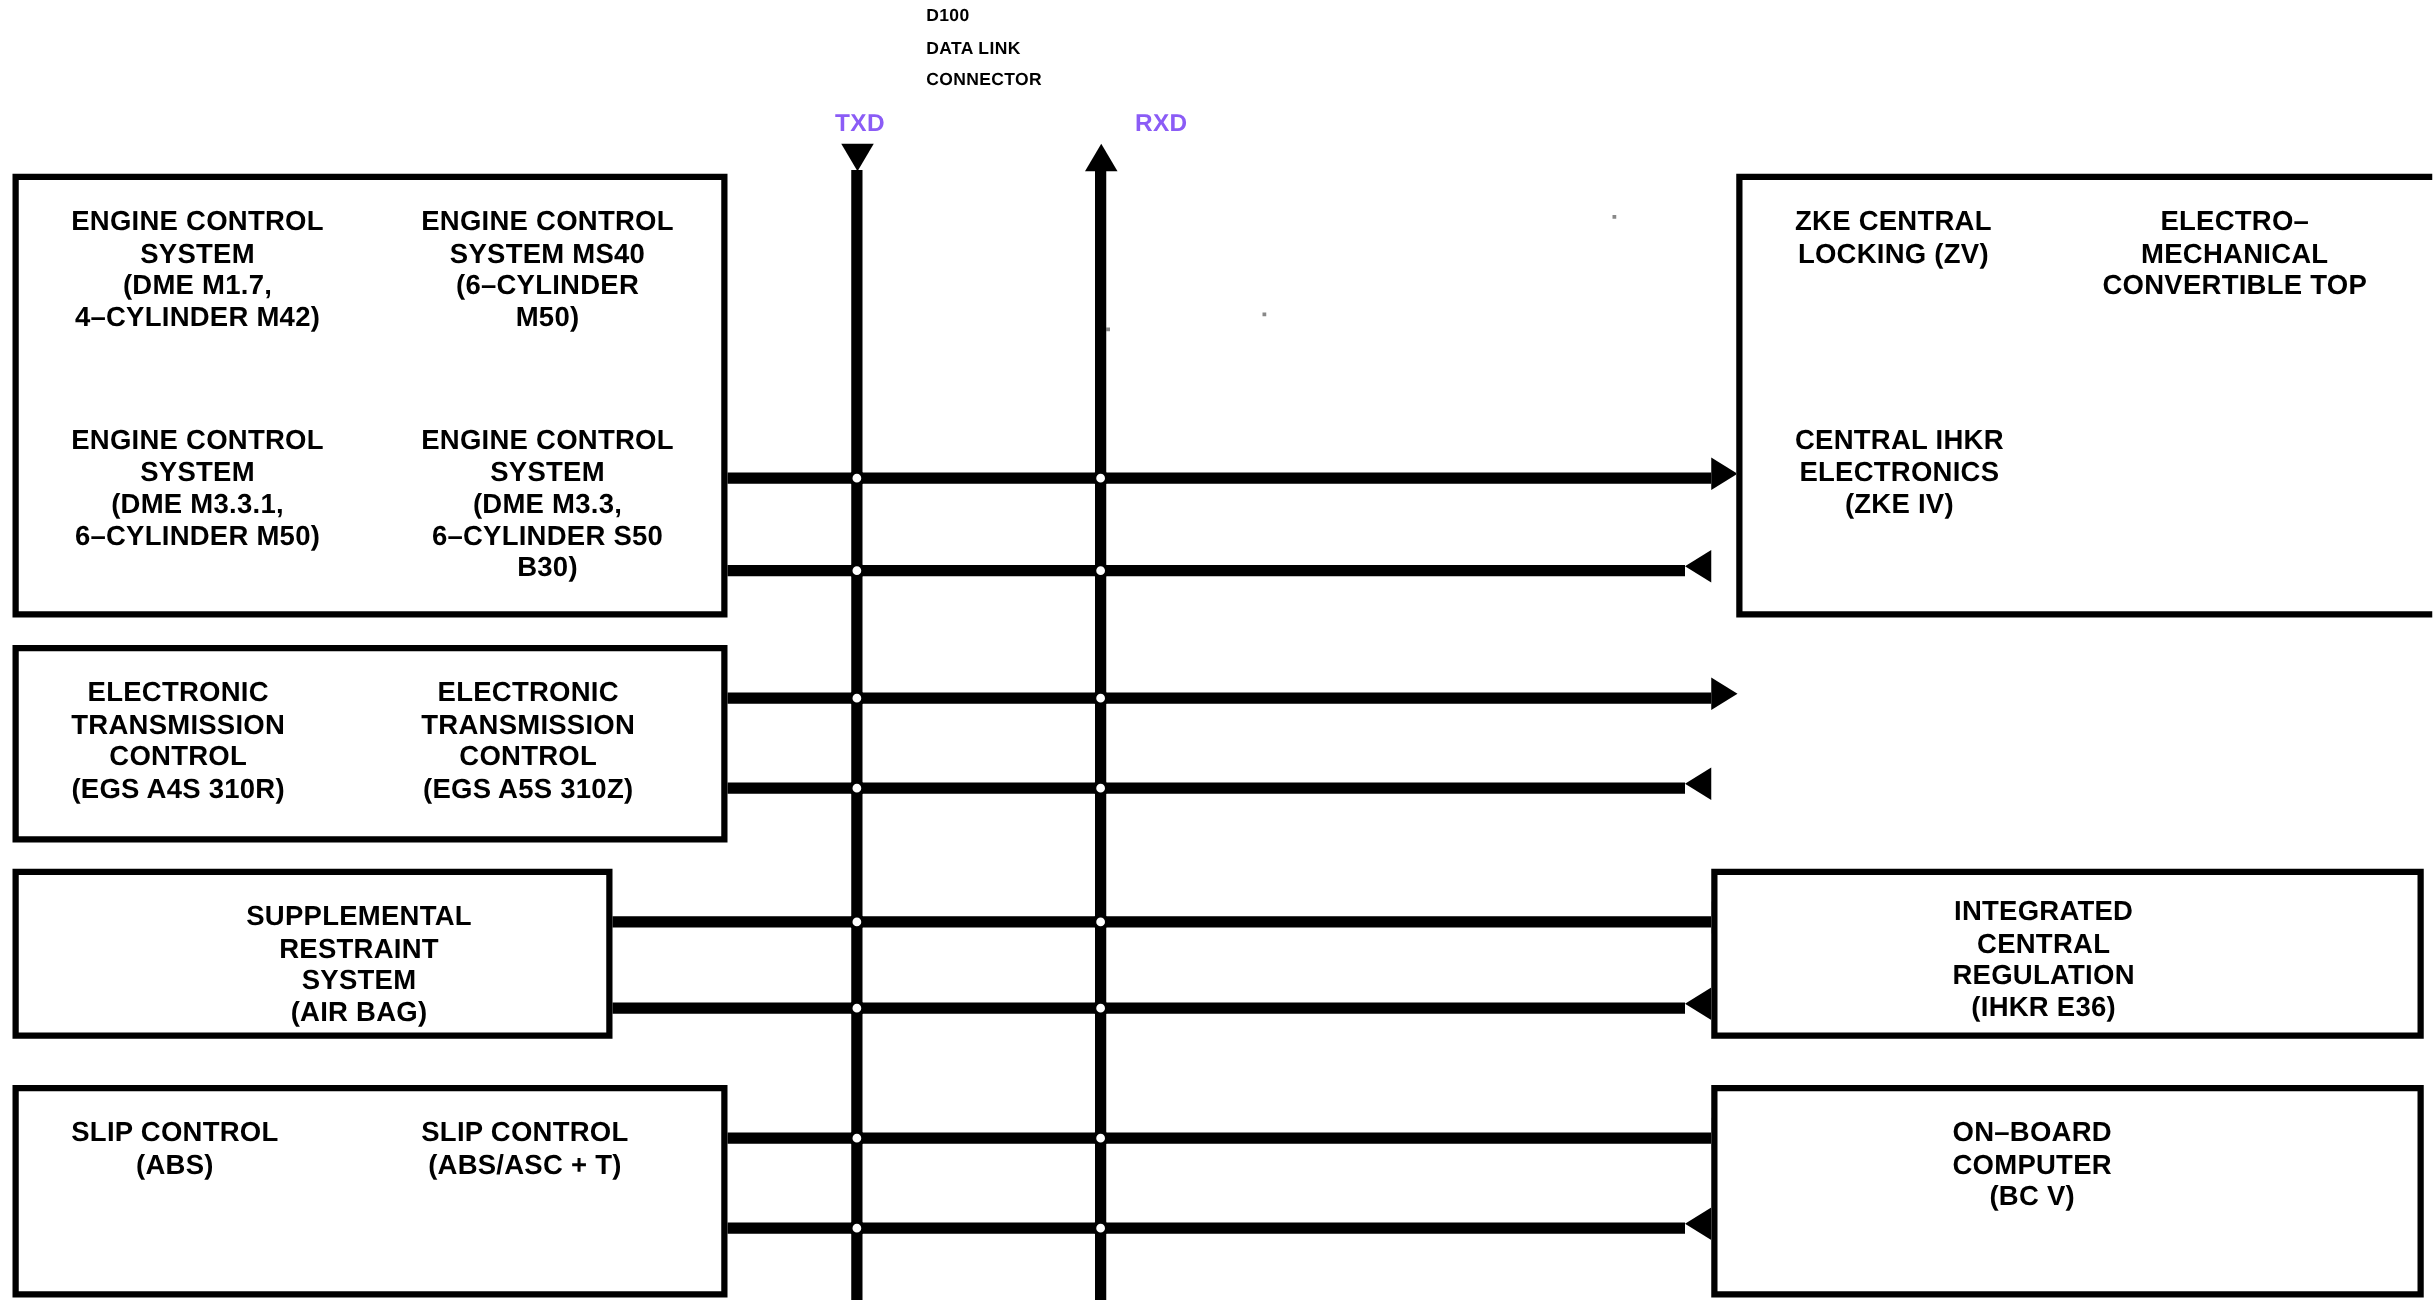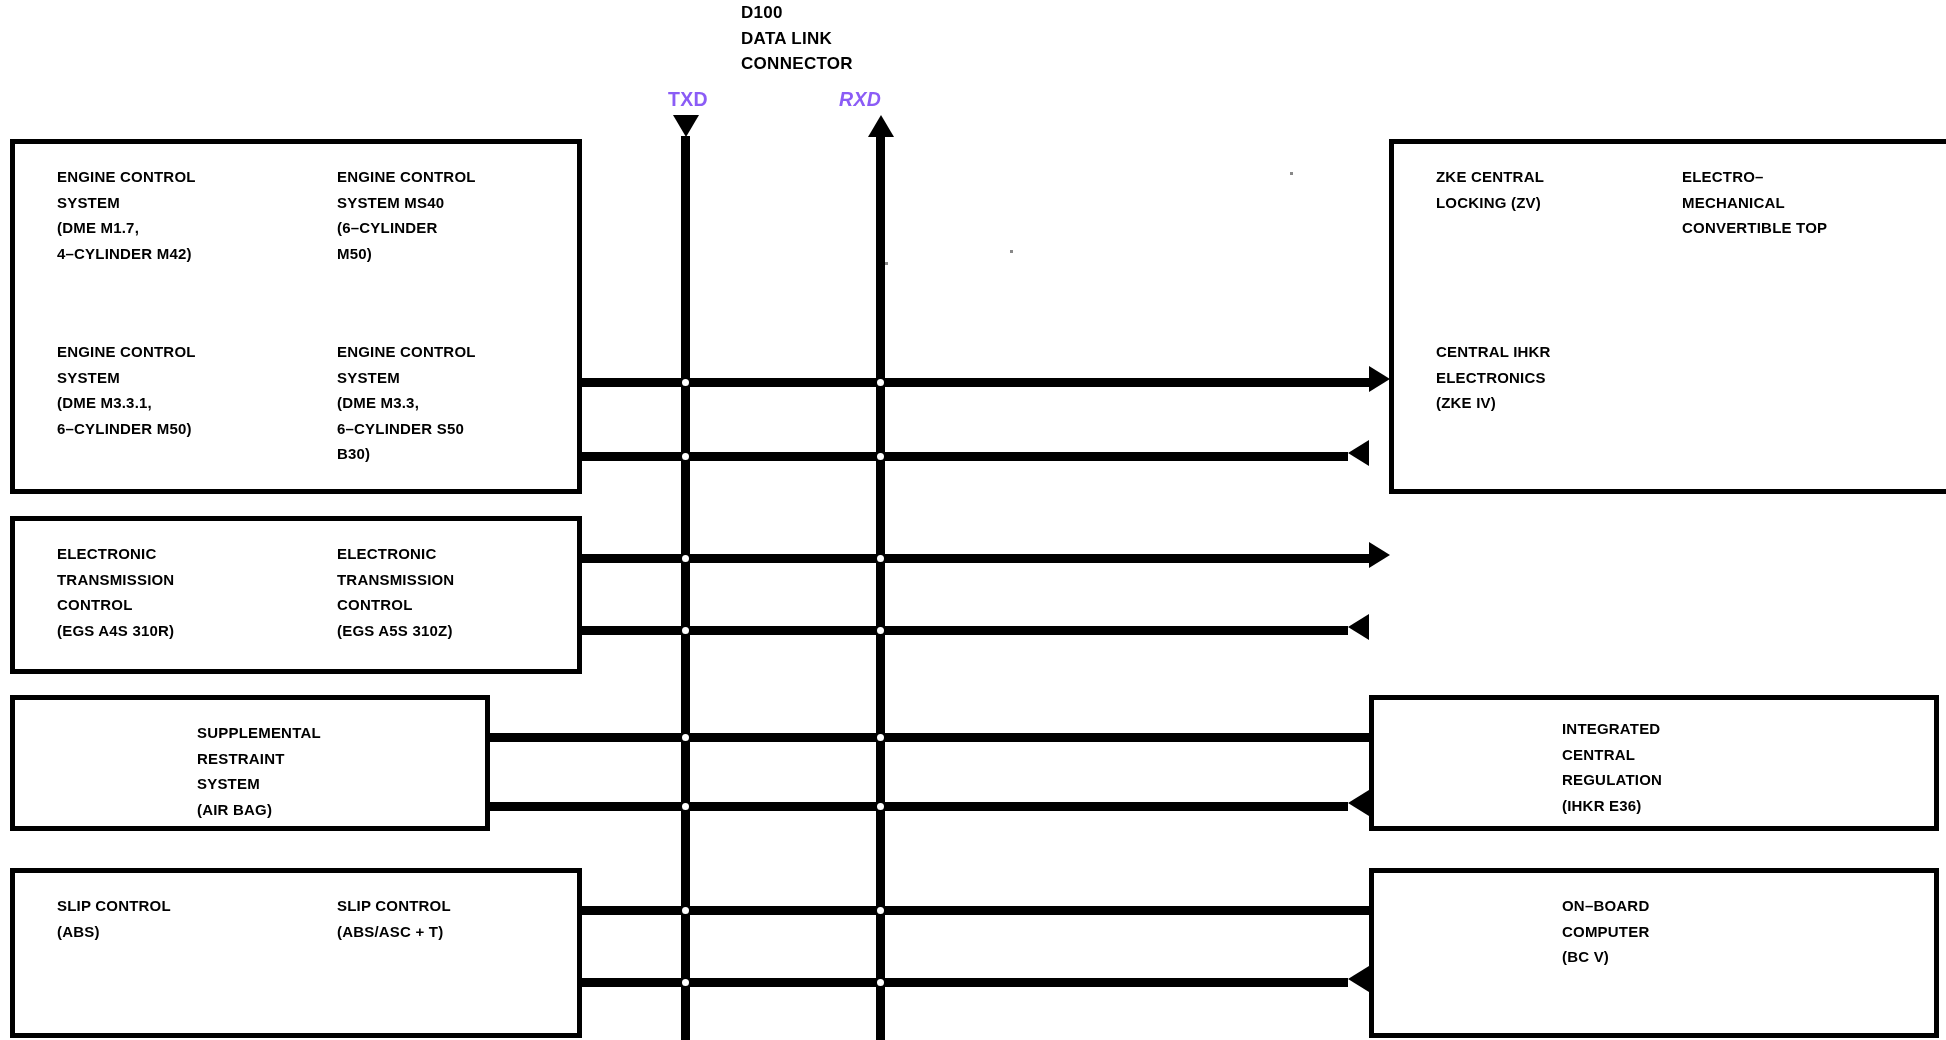--- a/index.html
+++ b/index.html
@@ -24,26 +24,27 @@
     background: #ffffff;
     z-index: 5;
   }
   .box-cols {
     position: relative;
     width: 100%;
     height: 100%;
   }
   .cell {
     position: absolute;
-    font-size: 15px;
+    font-size: 22px;
     font-weight: bold;
     letter-spacing: 0.2px;
     line-height: 25.5px;
     color: #000000;
     white-space: pre-line;
+    text-align: center;
   }
 
   
   .vbus {
     position: absolute;
     width: 9px;
     background: #000000;
     z-index: 3;
   }
   .vbus-arrow {
@@ -67,21 +68,21 @@
   .buslabel {
     position: absolute;
     font-size: 19.5px;
     font-weight: bold;
     color: #8b5cf6;
     letter-spacing: 0.3px;
     z-index: 6;
   }
   .connector-label {
     position: absolute;
-    font-size: 17px;
+    font-size: 14px;
     font-weight: bold;
     line-height: 25.5px;
     color: #000000;
     letter-spacing: 0.3px;
     white-space: pre-line;
     z-index: 6;
   }
 
   
   .hrow {
@@ -129,21 +130,21 @@
 </head>
 <body>
 
 <div id="canvas">
 
   <div class="connector-label" style="left:741px; top:0px;">D100
 DATA LINK
 CONNECTOR</div>
 
   <div class="buslabel" style="left:668px; top:88px;">TXD</div>
-  <div class="buslabel" style="left:839px; top:88px;font-style:italic;">RXD</div>
+  <div class="buslabel" style="left:908px; top:88px;">RXD</div>
 
   <div class="vbus-arrow arrow-down" style="left:673px; top:115px;"></div>
   <div class="vbus" style="left:681px; top:136px; height:904px;"></div>
 
   <div class="vbus-arrow arrow-up" style="left:868px; top:115px;"></div>
   <div class="vbus" style="left:876px; top:136px; height:904px;"></div>
 
   <div class="hrow" style="left:487px; top:378px; width:882px;"></div>
   <div class="harrow arrow-left" style="left:466px; top:366px;"></div>
   <div class="harrow arrow-right" style="left:1369px; top:366px;"></div>

